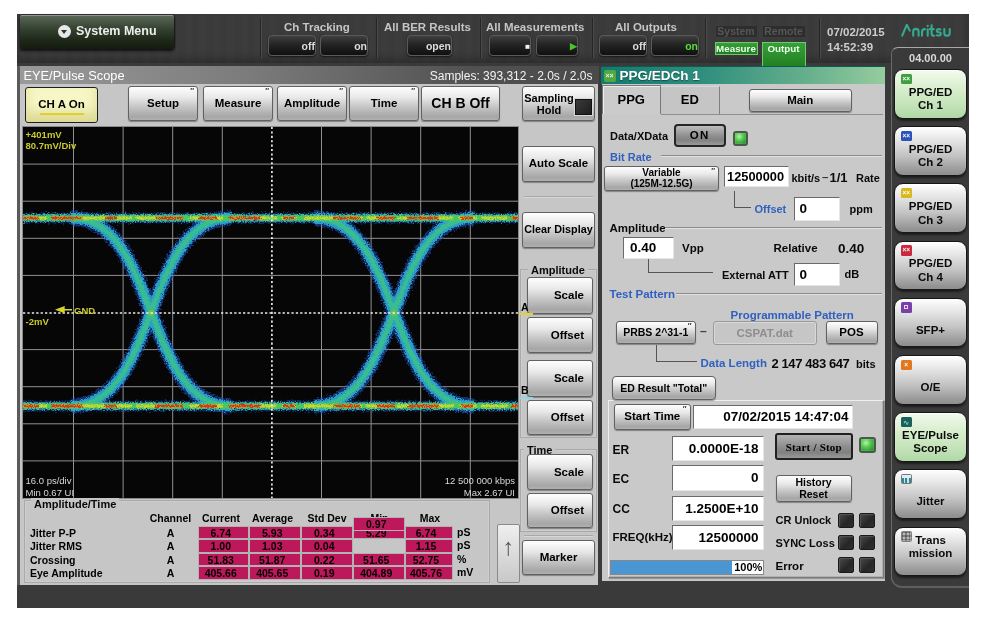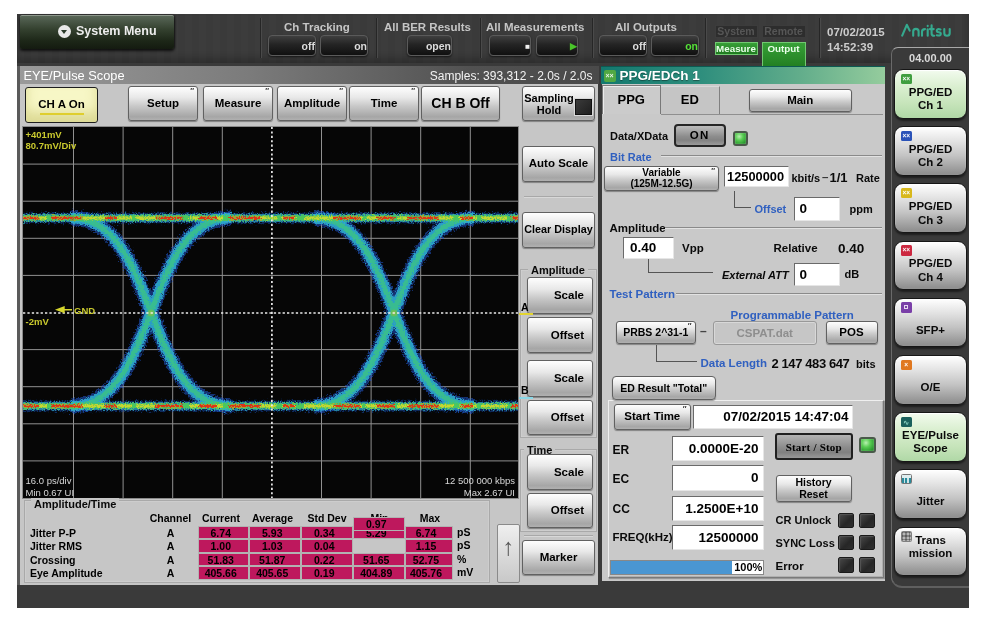--- a/index.html
+++ b/index.html
@@ -251,21 +251,21 @@
 <div class="lab blue" style="left:754.5px;top:202.5px;font-size:11px;">Offset</div>
 <div class="inp" style="left:793.5px;top:196.5px;width:46.5px;height:24px;font-size:13.5px;line-height:22px;padding-left:5px;">0</div>
 <div class="lab" style="left:849.5px;top:202.5px;font-size:11px;">ppm</div>
 <div class="lab" style="left:609.5px;top:221.5px;font-size:11.5px;">Amplitude</div>
 <div class="ab" style="left:665px;top:226.5px;width:216.5px;height:2px;border-top:1px solid #8a8a8a;border-bottom:1px solid #e2e2e2;"></div>
 <div class="inp" style="left:623px;top:236.5px;width:50.5px;height:22.5px;font-size:13.5px;line-height:20px;padding-left:6px;">0.40</div>
 <div class="lab" style="left:682px;top:242px;font-size:11.5px;">Vpp</div>
 <div class="lab" style="left:773.5px;top:242px;font-size:11.5px;">Relative</div>
 <div class="lab" style="left:838px;top:240.5px;font-size:13.5px;">0.40</div>
 <div class="conn" style="left:648px;top:259px;width:65px;height:14px;"></div>
-<div class="lab" style="left:722px;top:268.5px;font-size:11px;font-style:italic;">External ATT</div>
+<div class="lab" style="left:722px;top:268.5px;font-size:11px;">External ATT</div>
 <div class="inp" style="left:793.5px;top:262.5px;width:46.5px;height:23px;font-size:13.5px;line-height:21px;padding-left:5px;">0</div>
 <div class="lab" style="left:844.5px;top:268px;font-size:11px;">dB</div>
 <div class="lab blue" style="left:609.5px;top:287.5px;font-size:11.5px;">Test Pattern</div>
 <div class="ab" style="left:676px;top:292.5px;width:205.5px;height:2px;border-top:1px solid #8a8a8a;border-bottom:1px solid #e2e2e2;"></div>
 <div class="lab blue" style="left:707.5px;top:308.5px;font-size:11.5px;margin-left:23px;">Programmable Pattern</div>
 <div class="btn" style="left:616px;top:320.5px;width:79.5px;height:23.5px;font-size:10.5px;line-height:21.5px;">PRBS 2^31-1<span class="mk">″</span></div>
 <div class="lab" style="left:700px;top:324px;font-size:12px;color:#444;">–</div>
 <div class="ab b" style="left:713px;top:320.5px;width:103.5px;height:24px;background:#c6c6c6;
  border:1px solid #999;border-radius:3px;box-shadow:inset 0 0 0 1px #d8d8d8;color:#8e8e8e;
  font-size:11.5px;text-align:center;line-height:22px;">CSPAT.dat</div>
@@ -273,21 +273,21 @@
 <div class="conn" style="left:655.5px;top:344.5px;width:41px;height:17px;"></div>
 <div class="lab blue" style="left:700.5px;top:356.5px;font-size:11.5px;">Data Length</div>
 <div class="lab" style="left:771.5px;top:355.5px;font-size:13px;letter-spacing:-0.4px;">2 147 483 647</div>
 <div class="lab" style="left:856px;top:357.5px;font-size:11px;">bits</div>
 <div class="btn" style="left:612px;top:375.5px;width:103.5px;height:24.5px;font-size:10.5px;line-height:22.5px;border-radius:4px;z-index:3;">ED Result "Total"</div>
 <div class="ab" style="left:608px;top:399.5px;width:275.5px;height:178.5px;background:#c9c9c9;
  border:1px solid #7a7a7a;border-top-color:#efefef;border-left-color:#efefef;box-shadow:inset -1px -1px 0 #b0b0b0, 1px 1px 1px rgba(0,0,0,.25);"></div>
 <div class="btn" style="left:614px;top:404px;width:76.5px;height:25.5px;font-size:11.5px;line-height:23.5px;">Start Time<span class="mk">″</span></div>
 <div class="inp" style="left:693px;top:404.5px;width:159.5px;height:24.5px;font-size:13.5px;line-height:22px;text-align:right;padding-right:3px;">07/02/2015 14:47:04</div>
 <div class="lab" style="left:612.5px;top:442.5px;font-size:12px;">ER</div>
-<div class="inp" style="left:672px;top:435.5px;width:91.5px;height:25px;font-size:13.5px;line-height:23px;text-align:right;padding-right:4px;">0.0000E-20</div>
+<div class="inp" style="left:672px;top:435.5px;width:91.5px;height:25px;font-size:13.5px;line-height:23px;text-align:right;padding-right:4px;">0.0000E-18</div>
 <div class="ab b" style="left:775px;top:432.5px;width:77.5px;height:27px;border:2.2px solid #202020;border-radius:3px;
  background:linear-gradient(#b3b3b3,#8b8b8b 55%,#808080 75%,#989898);font-size:11px;font-family:Liberation Serif,serif;letter-spacing:0.2px;
  text-align:center;line-height:22px;padding-top:1px;">Start / Stop</div>
 <div class="led" style="left:858.5px;top:436.5px;width:17px;height:16.5px;"></div>
 <div class="lab" style="left:612.5px;top:471.5px;font-size:12px;">EC</div>
 <div class="inp" style="left:672px;top:465px;width:91.5px;height:25.5px;font-size:13.5px;line-height:23px;text-align:right;padding-right:4px;">0</div>
 <div class="btn" style="left:775.5px;top:474.5px;width:76px;height:27px;font-size:10.5px;line-height:12px;">History<br>Reset</div>
 <div class="lab" style="left:612.5px;top:501.5px;font-size:12px;">CC</div>
 <div class="inp" style="left:672px;top:495.5px;width:91.5px;height:25px;font-size:13.5px;line-height:23px;text-align:right;padding-right:4px;">1.2500E+10</div>
 <div class="lab" style="left:775.5px;top:514px;font-size:11px;">CR Unlock</div>

